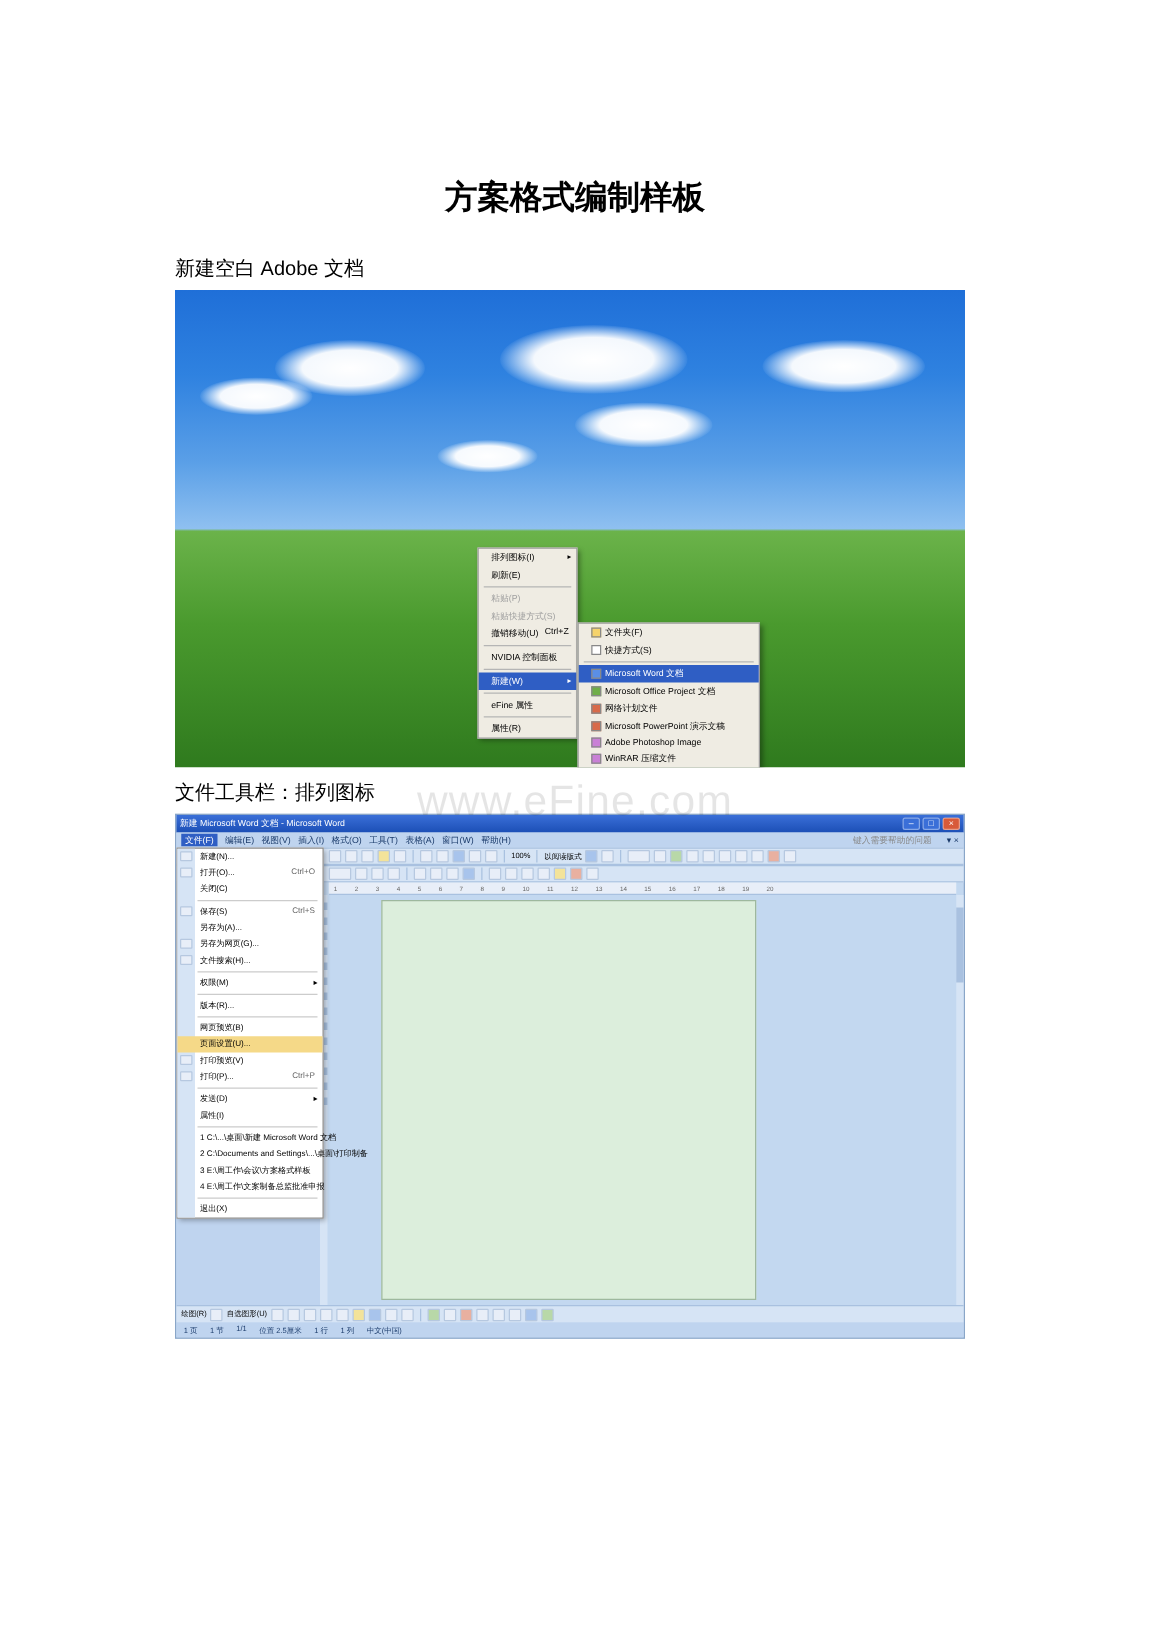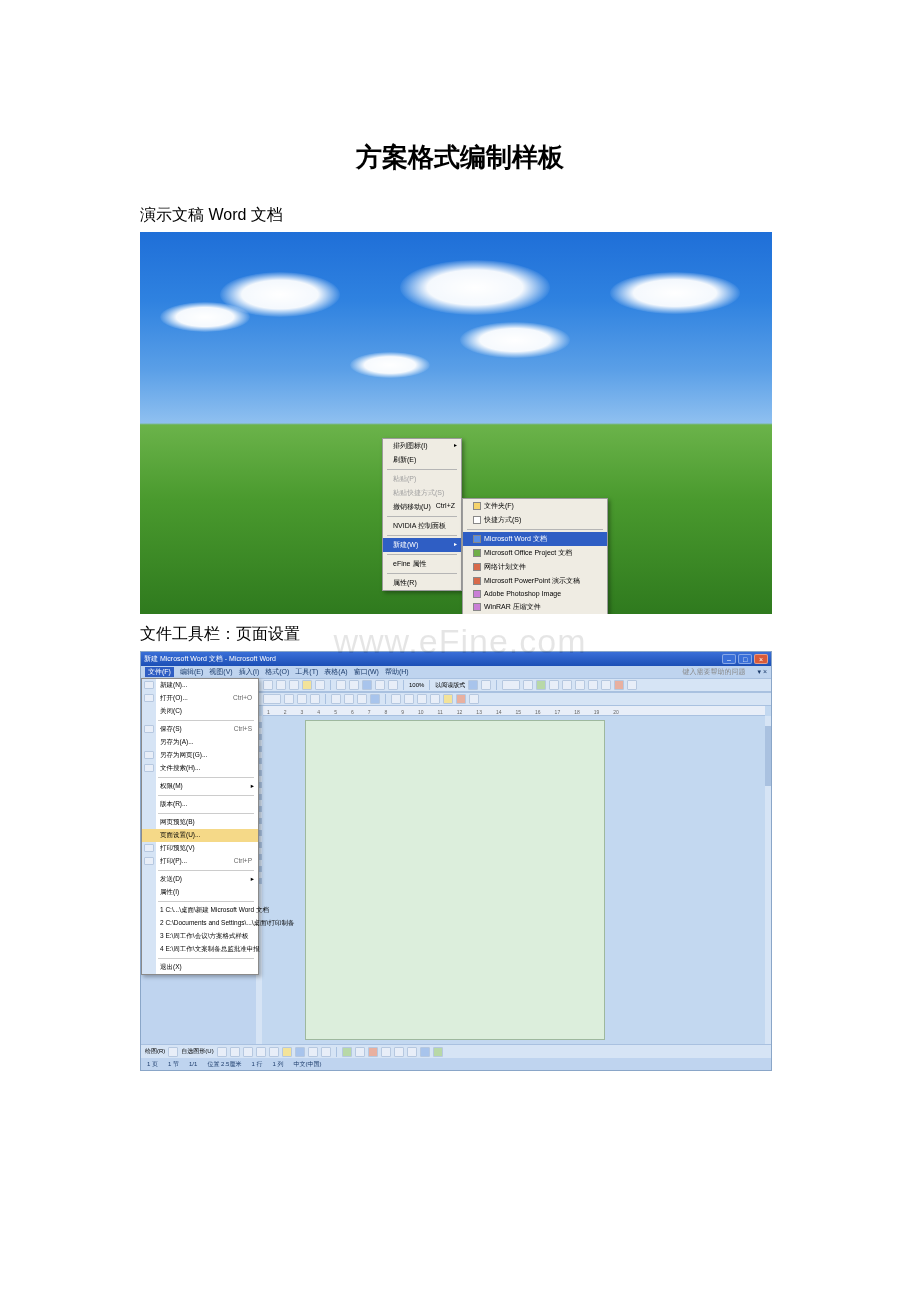--- a/index.html
+++ b/index.html
@@ -63,21 +63,21 @@
 
   .btoolbar { position:absolute; left:0; right:0; bottom:12px; height:14px; background:#d6e4f5; border-top:1px solid #a9c1e0; display:flex; align-items:center; padding:0 4px; gap:3px; font-size:6px; }
   .statusbar { position:absolute; left:0; right:0; bottom:0; height:12px; background:#bfd4ef; display:flex; align-items:center; padding:0 6px; gap:10px; font-size:6px; color:#1a3a6a; }
 </style>
 </head>
 <body>
 
 <div class="page">
   <h1 class="title">方案格式编制样板</h1>
 
-  <div class="caption">演示文稿 Word 文档</div>
+  <div class="caption">新建空白 Adobe 文档</div>
 
   <div class="shot1">
     <div class="sky"></div>
     <div class="cloud c1"></div>
     <div class="cloud c2"></div>
     <div class="cloud c3"></div>
     <div class="cloud c4"></div>
     <div class="cloud c5"></div>
     <div class="cloud c6"></div>
 
@@ -105,21 +105,21 @@
       <div class="row hl"><span class="icon bl"></span><span>Microsoft Word 文档</span></div>
       <div class="row"><span class="icon gr"></span><span>Microsoft Office Project 文档</span></div>
       <div class="row"><span class="icon rd"></span><span>网络计划文件</span></div>
       <div class="row"><span class="icon rd"></span><span>Microsoft PowerPoint 演示文稿</span></div>
       <div class="row"><span class="icon pr"></span><span>Adobe Photoshop Image</span></div>
       <div class="row"><span class="icon pr"></span><span>WinRAR 压缩文件</span></div>
 
     </div>
   </div>
 
-  <div class="caption">文件工具栏：页面设置</div>
+  <div class="caption">文件工具栏：排列图标</div>
 
   <div class="shot2">
     <div class="titlebar">
       <span class="t">新建 Microsoft Word 文档 - Microsoft Word</span>
       <span class="winbtn btn-min">–</span>
       <span class="winbtn btn-max">□</span>
       <span class="winbtn btn-cls">×</span>
     </div>
     <div class="menubar">
       <span class="open">文件(F)</span>

